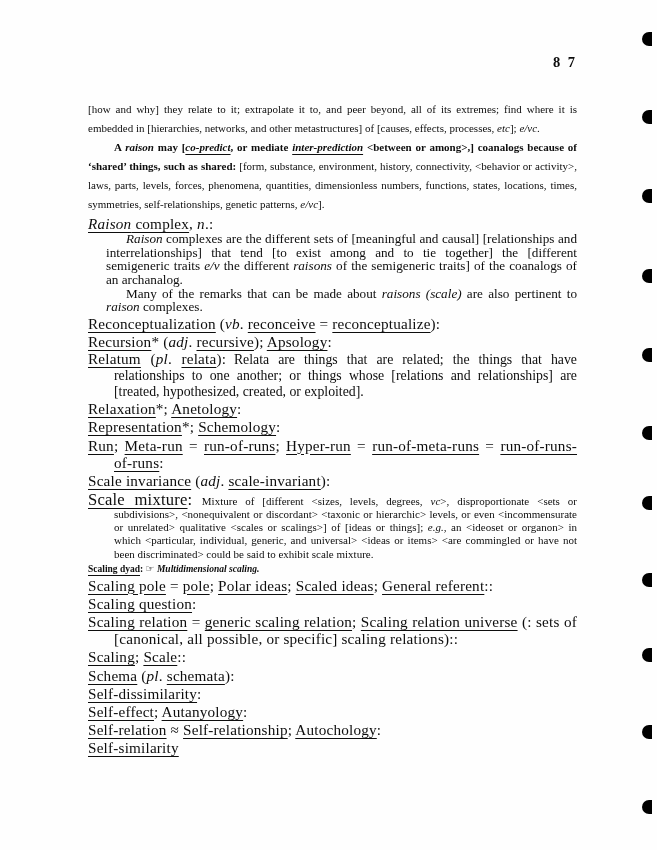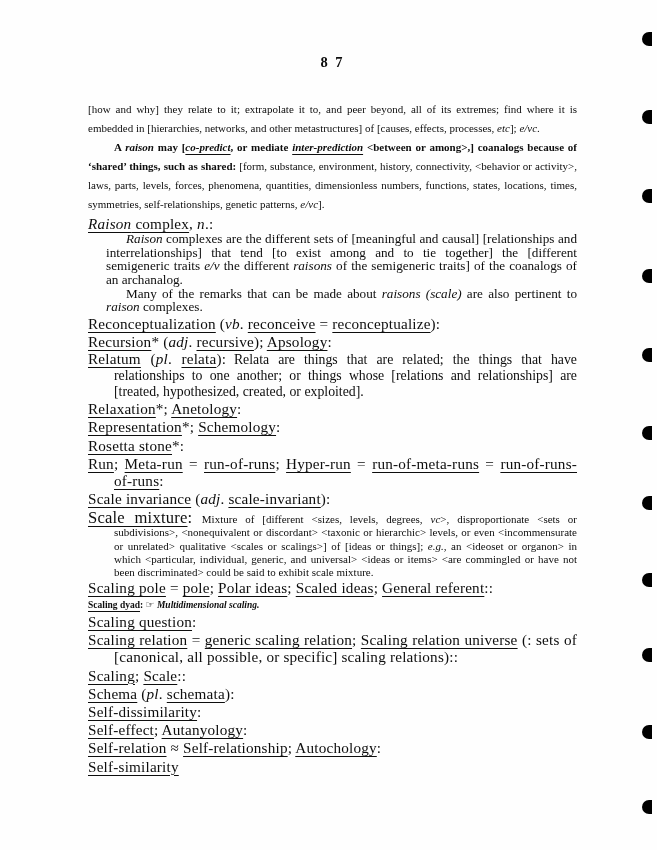--- a/index.html
+++ b/index.html
@@ -7,21 +7,21 @@
     width:657px;height:850px;overflow:hidden;
     background:#ffffff;
     font-family:"Liberation Serif", serif;
   }
   .page{
     position:relative;width:657px;height:850px;
     background:#fefefe;color:#0d0d0d;
   }
   .page-number{
     position:absolute;top:54px;left:88px;width:489px;
-    text-align:center;font-size:14.5px;letter-spacing:2px;font-weight:bold;
+    text-align:right;font-size:14.5px;letter-spacing:2px;font-weight:bold;
   }
   .content{
     position:absolute;top:100px;left:88px;width:489px;
   }
   .blk{margin:0;}
   
   .cont{font-size:11px;line-height:19px;text-align:justify;}
   .ind{text-indent:26px;}
   
   .def{font-size:13.2px;line-height:13.6px;margin-left:18px;text-indent:20px;text-align:justify;}
@@ -56,26 +56,25 @@
       <div class="blk cont"><span>[how and why] they relate to it; extrapolate it to, and peer beyond, all of its extremes; find where it is embedded in [hierarchies, networks, and other metastructures] of [causes, effects, processes, </span><span class="i">etc</span><span>]; </span><span class="i">e/vc</span><span>.</span></div>
       <div class="blk cont ind"><span class="b">A </span><span class="b i">raison</span><span class="b"> may [</span><span class="b i u">co-predict</span><span class="b">, or mediate </span><span class="b i u">inter-prediction</span><span class="b"> &lt;between or among&gt;,] coanalogs because of ‘shared’ things, such as shared: </span><span>[form, substance, environment, history, connectivity, &lt;behavior or activity&gt;, laws, parts, levels, forces, phenomena, quantities, dimensionless numbers, functions, states, locations, times, symmetries, self-relationships, genetic patterns, </span><span class="i">e/vc</span><span>].</span></div>
       <div class="blk ent"><span class="i u">Raison</span><span class="u"> complex</span><span>, </span><span class="i">n</span><span>.:</span></div>
       <div class="blk def"><span class="i">Raison</span><span> complexes are the different sets of [meaningful and causal] [relationships and interrelationships] that tend [to exist among and to tie together] the [different semigeneric traits </span><span class="i">e/v</span><span> the different </span><span class="i">raisons</span><span> of the semigeneric traits] of the coanalogs of an archanalog.</span></div>
       <div class="blk def"><span>Many of the remarks that can be made about </span><span class="i">raisons (scale)</span><span> are also pertinent to </span><span class="i">raison</span><span> complexes.</span></div>
       <div class="blk ent"><span class="u">Reconceptualization</span><span> (</span><span class="i">vb</span><span>. </span><span class="u">reconceive</span><span> = </span><span class="u">reconceptualize</span><span>):</span></div>
       <div class="blk ent"><span class="u">Recursion</span><span>* (</span><span class="i">adj</span><span>. </span><span class="u">recursive</span><span>); </span><span class="u">Apsology</span><span>:</span></div>
       <div class="blk ent tight"><span class="u">Relatum</span><span> (</span><span class="i">pl</span><span>. </span><span class="u">relata</span><span>): </span><span class="md">Relata are things that are related; the things that have relationships to one another; or things whose [relations and relationships] are [treated, hypothesized, created, or exploited].</span></div>
       <div class="blk ent"><span class="u">Relaxation</span><span>*; </span><span class="u">Anetology</span><span>:</span></div>
       <div class="blk ent"><span class="u">Representation</span><span>*; </span><span class="u">Schemology</span><span>:</span></div>
-      <div class="blk ent"><span class="u">Rosetta stone</span><span>*:</span></div>
       <div class="blk ent"><span class="u">Run</span><span>; </span><span class="u">Meta-run</span><span> = </span><span class="u">run-of-runs</span><span>; </span><span class="u">Hyper-run</span><span> = </span><span class="u">run-of-meta-runs</span><span> = </span><span class="u">run-of-runs-of-runs</span><span>:</span></div>
       <div class="blk ent"><span class="u">Scale invariance</span><span> (</span><span class="i">adj</span><span>. </span><span class="u">scale-invariant</span><span>):</span></div>
       <div class="blk ent mix"><span class="u lg">Scale mixture</span><span class="lg">: </span><span class="xs">Mixture of [different &lt;sizes, levels, degrees, </span><span class="i xs">vc</span><span class="xs">&gt;, disproportionate &lt;sets or subdivisions&gt;, &lt;nonequivalent or discordant&gt; &lt;taxonic or hierarchic&gt; levels, or even &lt;incommensurate or unrelated&gt; qualitative &lt;scales or scalings&gt;] of [ideas or things]; </span><span class="i xs">e.g.</span><span class="xs">, an &lt;ideoset or organon&gt; in which &lt;particular, individual, generic, and universal&gt; &lt;ideas or items&gt; &lt;are commingled or have not been discriminated&gt; could be said to exhibit scale mixture.</span></div>
+      <div class="blk xref"><span class="u">Scaling dyad</span><span>: </span><span class="xri">☞</span><span class="i"> Multidimensional scaling.</span></div>
       <div class="blk ent"><span class="u">Scaling pole</span><span> = </span><span class="u">pole</span><span>; </span><span class="u">Polar ideas</span><span>; </span><span class="u">Scaled ideas</span><span>; </span><span class="u">General referent</span><span>::</span></div>
-      <div class="blk xref"><span class="u">Scaling dyad</span><span>: </span><span class="xri">☞</span><span class="i"> Multidimensional scaling.</span></div>
       <div class="blk ent"><span class="u">Scaling question</span><span>:</span></div>
       <div class="blk ent"><span class="u">Scaling relation</span><span> = </span><span class="u">generic scaling relation</span><span>; </span><span class="u">Scaling relation universe</span><span> (: sets of [canonical, all possible, or specific] scaling relations)::</span></div>
       <div class="blk ent"><span class="u">Scaling</span><span>;  </span><span class="u">Scale</span><span>::</span></div>
       <div class="blk ent"><span class="u">Schema</span><span> (</span><span class="i">pl</span><span>. </span><span class="u">schemata</span><span>):</span></div>
       <div class="blk ent"><span class="u">Self-dissimilarity</span><span>:</span></div>
       <div class="blk ent"><span class="u">Self-effect</span><span>; </span><span class="u">Autanyology</span><span>:</span></div>
       <div class="blk ent"><span class="u">Self-relation</span><span> ≈ </span><span class="u">Self-relationship</span><span>; </span><span class="u">Autochology</span><span>:</span></div>
       <div class="blk ent"><span class="u">Self-similarity</span></div>
     </div>
   <div>

